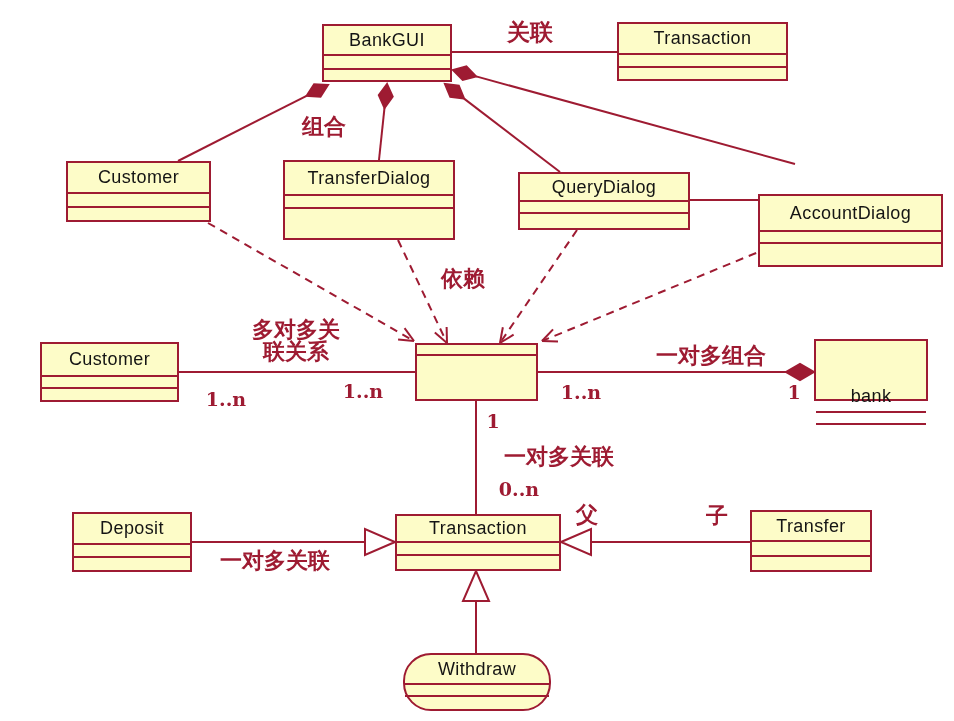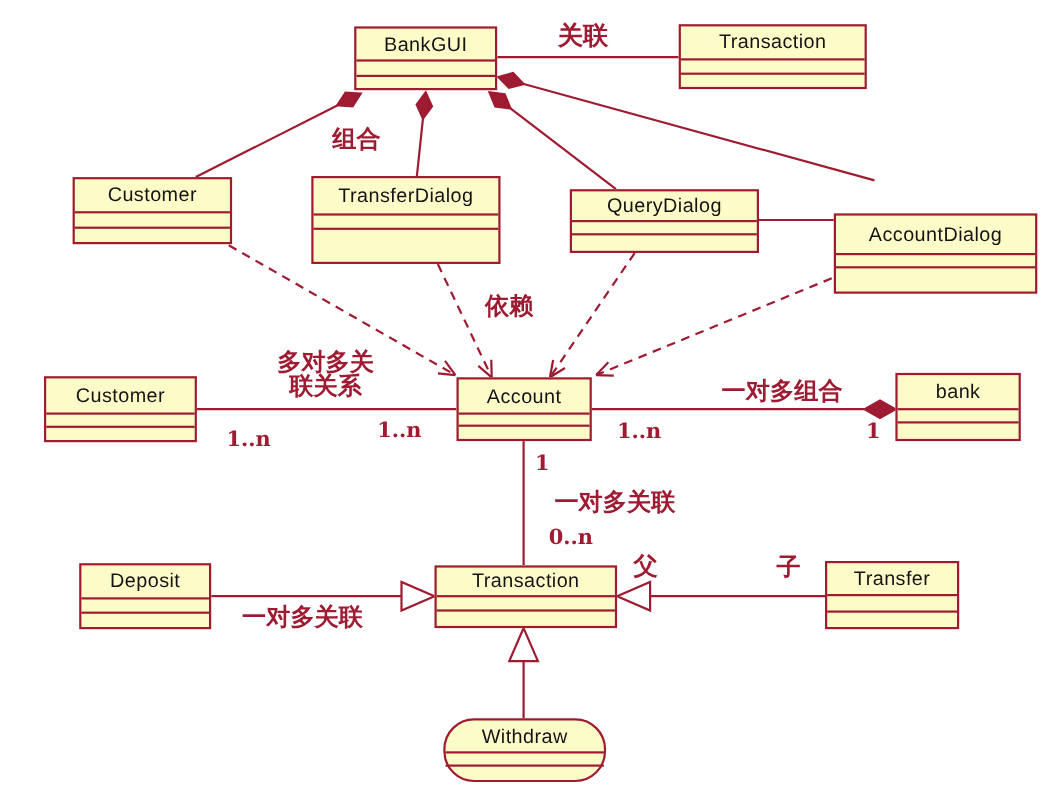--- a/index.html
+++ b/index.html
@@ -130,26 +130,25 @@
         <div class="uml-title" style="height: 36px;">AccountDialog</div>
         <div class="uml-attrs" style="height: 12px;"></div>
         <div class="uml-ops"></div>
       </div>
       <div class="uml-class" style="left: 40px; top: 342px; width: 139px; height: 60px;">
         <div class="uml-title" style="height: 33px;">Customer</div>
         <div class="uml-attrs" style="height: 12px;"></div>
         <div class="uml-ops"></div>
       </div>
       <div class="uml-class" style="left: 415px; top: 343px; width: 123px; height: 58px;">
-        <div class="uml-title" style="height: 32px;">Account</div>
         <div class="uml-attrs" style="height: 11px;"></div>
         <div class="uml-ops"></div>
       </div>
       <div class="uml-class" style="left: 814px; top: 339px; width: 114px; height: 62px;">
-        <div class="uml-title" style="height: 32px;">bank</div>
+        <div class="uml-title" style="height: 32px; margin-top: 40px;">bank</div>
         <div class="uml-attrs" style="height: 12px;"></div>
         <div class="uml-ops"></div>
       </div>
       <div class="uml-class" style="left: 72px; top: 512px; width: 120px; height: 60px;">
         <div class="uml-title" style="height: 31px;">Deposit</div>
         <div class="uml-attrs" style="height: 13px;"></div>
         <div class="uml-ops"></div>
       </div>
       <div class="uml-class" style="left: 395px; top: 514px; width: 166px; height: 57px;">
         <div class="uml-title" style="height: 27px;">Transaction</div>

